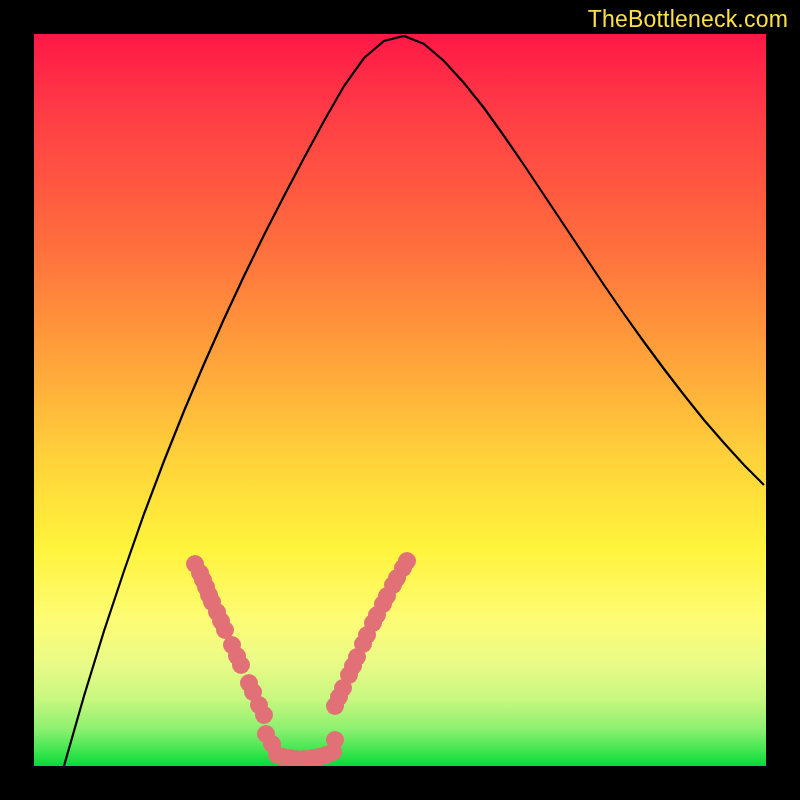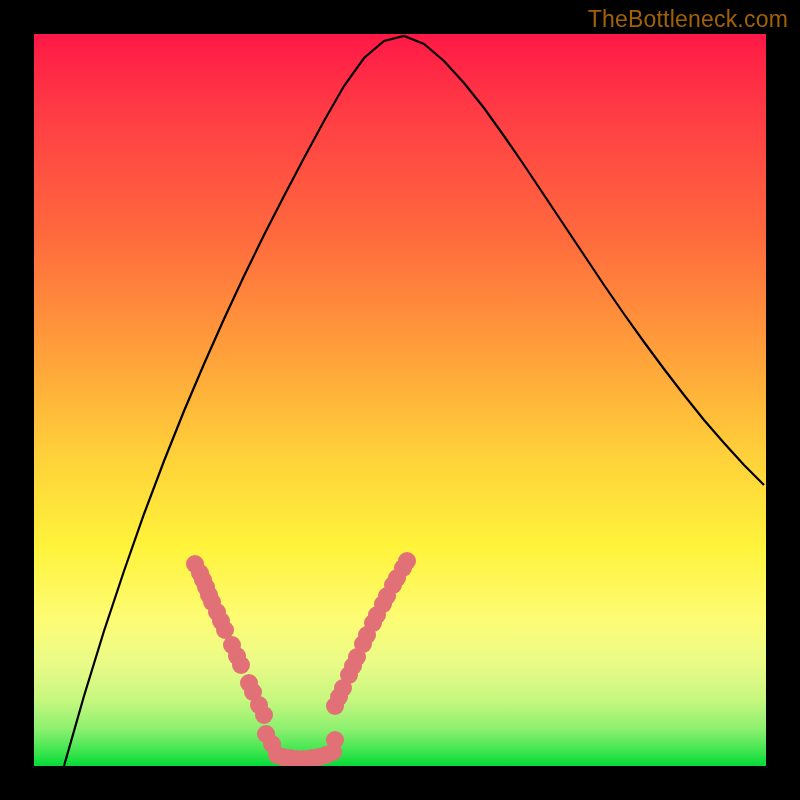--- a/index.html
+++ b/index.html
@@ -39,21 +39,21 @@
       #c6f77f 91%,
       #8cf06f 95%,
       #3de54e 98%,
       #06da38 100%
     );
   }
   .watermark {
     position: absolute;
     top: 6px;
     right: 12px;
-    color: #a16207;
+    color: #fde047;
     font-size: 23px;
     letter-spacing: 0.2px;
     font-weight: 400;
   }
   svg.curve {
     position: absolute;
     left: 0;
     top: 0;
     width: 732px;
     height: 732px;

